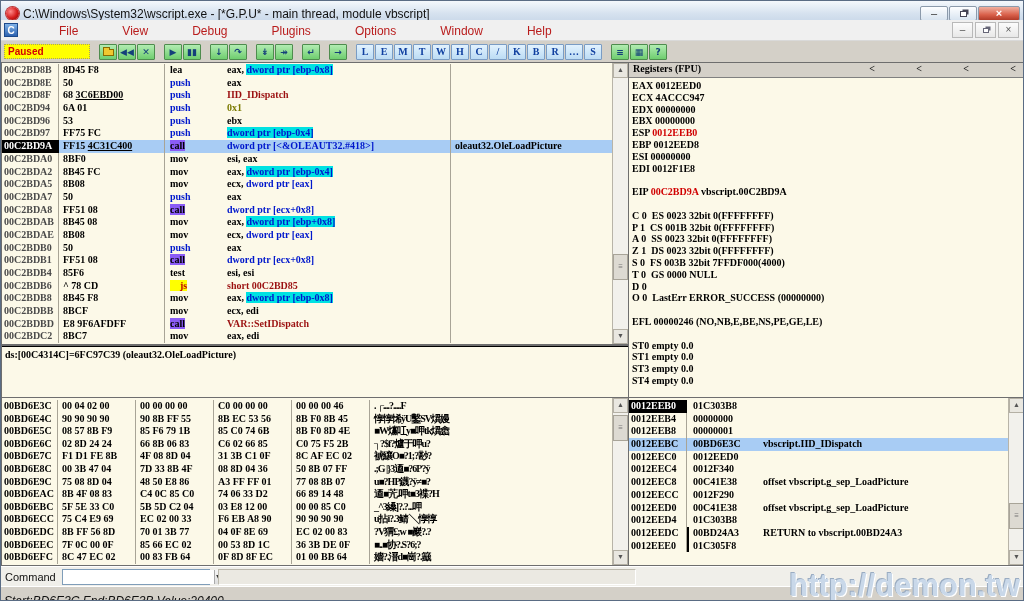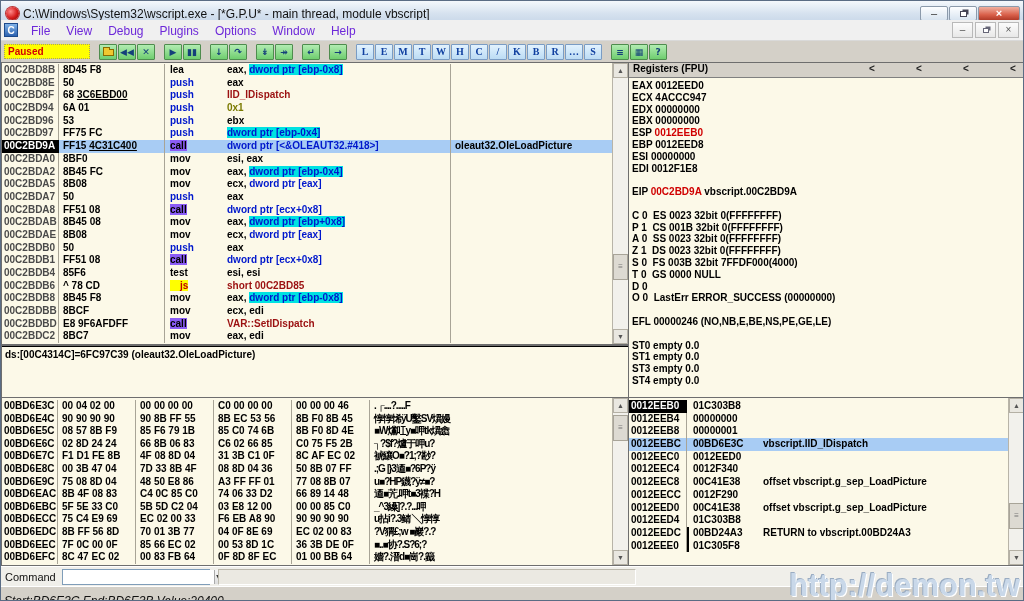--- a/index.html
+++ b/index.html
@@ -22,21 +22,21 @@
   .wbtn.close { width:42px; background:linear-gradient(#F0B0A0,#D9604A 60%,#B03A28);
     color:#fff; font-weight:bold; }
   .restore-shape { display:inline-block; width:7px; height:6px; border:1px solid #445;
     background:#fff; box-shadow:2px -2px 0 -0.5px #445; margin-top:3px; }
   
   .menubar { position:absolute; left:0; top:19px; width:100%; height:21px;
     background:#F0F0F0; border-bottom:1px solid #D9D9D9; display:flex; align-items:center; }
   .mdi-icon { width:14px; height:14px; margin:0 5px 0 3px;
     background:linear-gradient(#7FB2E8,#2C62B0); border:1px solid #1C4A8C;
     color:#fff; font-size:10px; font-weight:bold; text-align:center; line-height:13px; }
-  .menu-item { font-size:12px; color:#6d28d9; padding:2px 8px; }
+  .menu-item { font-size:12px; color:#b91c1c; padding:2px 8px;margin-left:28px; }
   .mdibtns { margin-left:auto; display:flex; gap:2px; margin-right:4px; }
   .mbtn { width:21px; height:16px; background:linear-gradient(#FCFCFC,#E8E8E8);
     border:1px solid #B9B9B9; color:#555; font-size:10px; text-align:center; line-height:14px; }
   .mrestore { display:inline-block; width:6px; height:5px; border:1px solid #667;
     background:#fff; box-shadow:2px -2px 0 -0.5px #667; margin-top:4px; }
   
   .toolbar { position:absolute; left:0; top:40px; width:100%; height:21px;
     background:#D4D0C8; display:flex; align-items:center; padding-left:3px; }
   .paused { width:86px; height:15px; background:#FFFF00; border:1px dotted #A8A060;
     color:#D40000; font-size:10px; font-weight:bold; padding:1px 3px; }
@@ -47,21 +47,21 @@
     font-family:"DejaVu Sans",sans-serif; }
   .tb-btn.blue { background:linear-gradient(#E2F2FE,#BCDCF4); border-color:#7A9CC4;
     color:#1040A0; font-size:10px; font-family:"Liberation Serif",serif; }
   .folder { display:inline-block; width:11px; height:7px; background:#F0C830;
     border:1px solid #8A6A00; margin-top:4px; position:relative; }
   .folder::before { content:""; position:absolute; left:-1px; top:-3px; width:5px; height:2px;
     background:#F0C830; border:1px solid #8A6A00; border-bottom:none; }
   
   .mdi { position:absolute; left:0; top:61px; width:1024px; height:504px; background:#6E6E6E; }
   .pane { position:absolute; background:#FCF9E8; overflow:hidden; }
-  .mono { font-family:Liberation Sans, sans-serif; font-size:10px; font-weight:bold; color:#000; }
+  .mono { font-family:Liberation Serif, serif; font-size:10px; font-weight:bold; color:#000; }
   .p-disasm { left:1px; top:1px;   width:626px; height:281px; }
   .p-info   { left:1px; top:284px; width:626px; height:51px;  border-top:1px solid #000; }
   .p-regs   { left:628px; top:1px; width:395px; height:334px; }
   .p-dump   { left:1px; top:336px; width:626px; height:167px; }
   .p-stack  { left:628px; top:336px; width:395px; height:167px; }
   
   .dis-rows { position:absolute; left:0; top:1px; right:16px; }
   .row { display:flex; height:12.7px; line-height:12.6px; white-space:pre; }
   .row.sel { background:#A8CCF4; }
   .c-addr { width:57px; padding-left:2px; color:#4A4A4A; border-right:1px solid #A8A496; }

